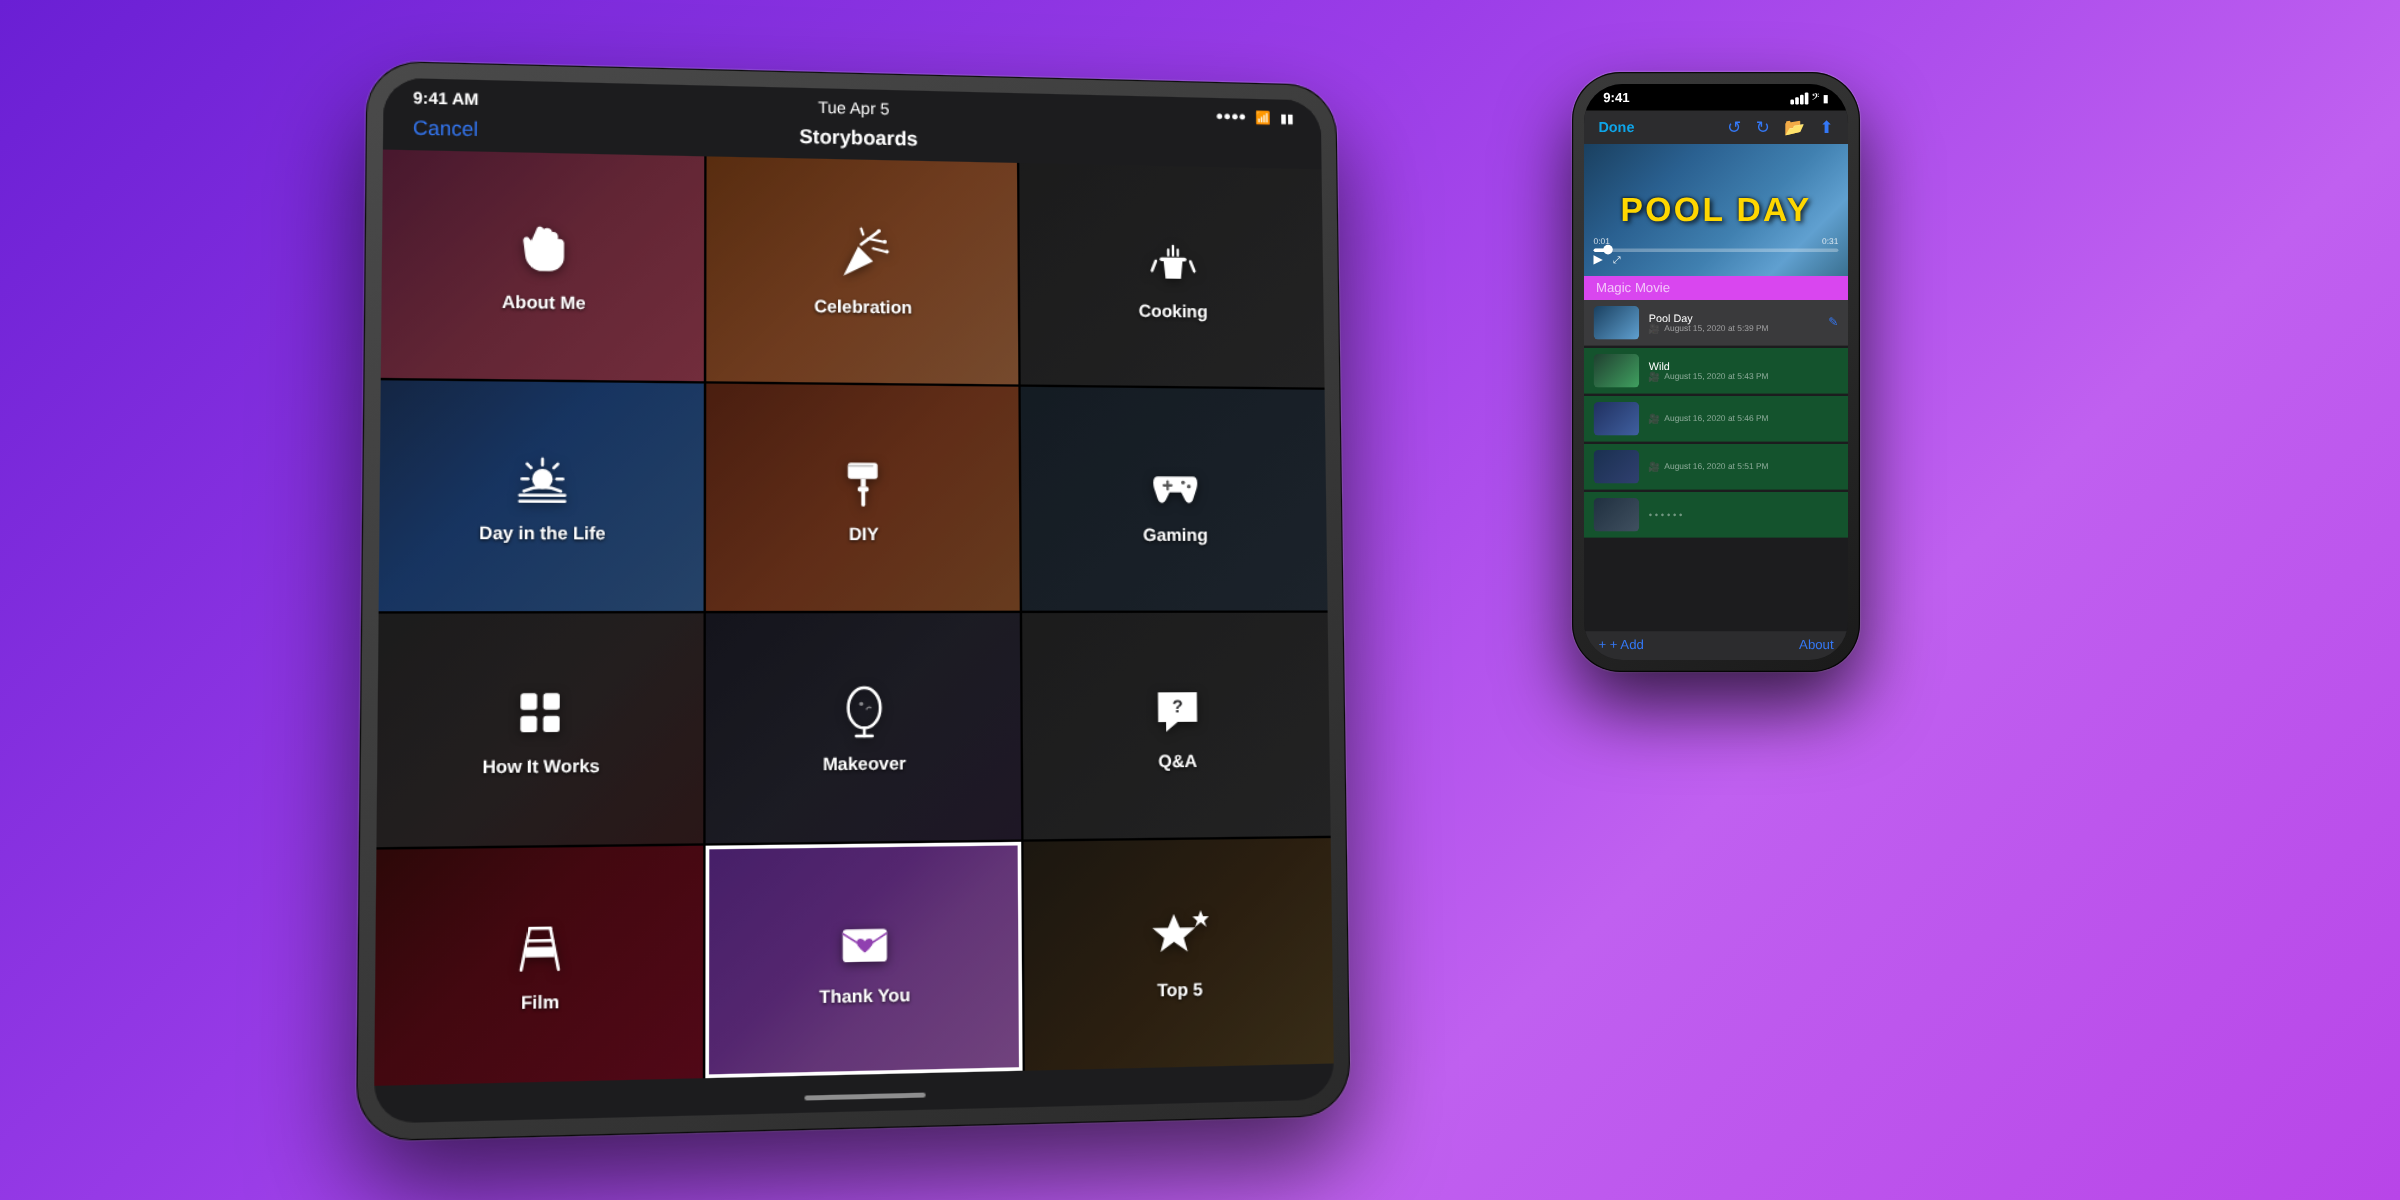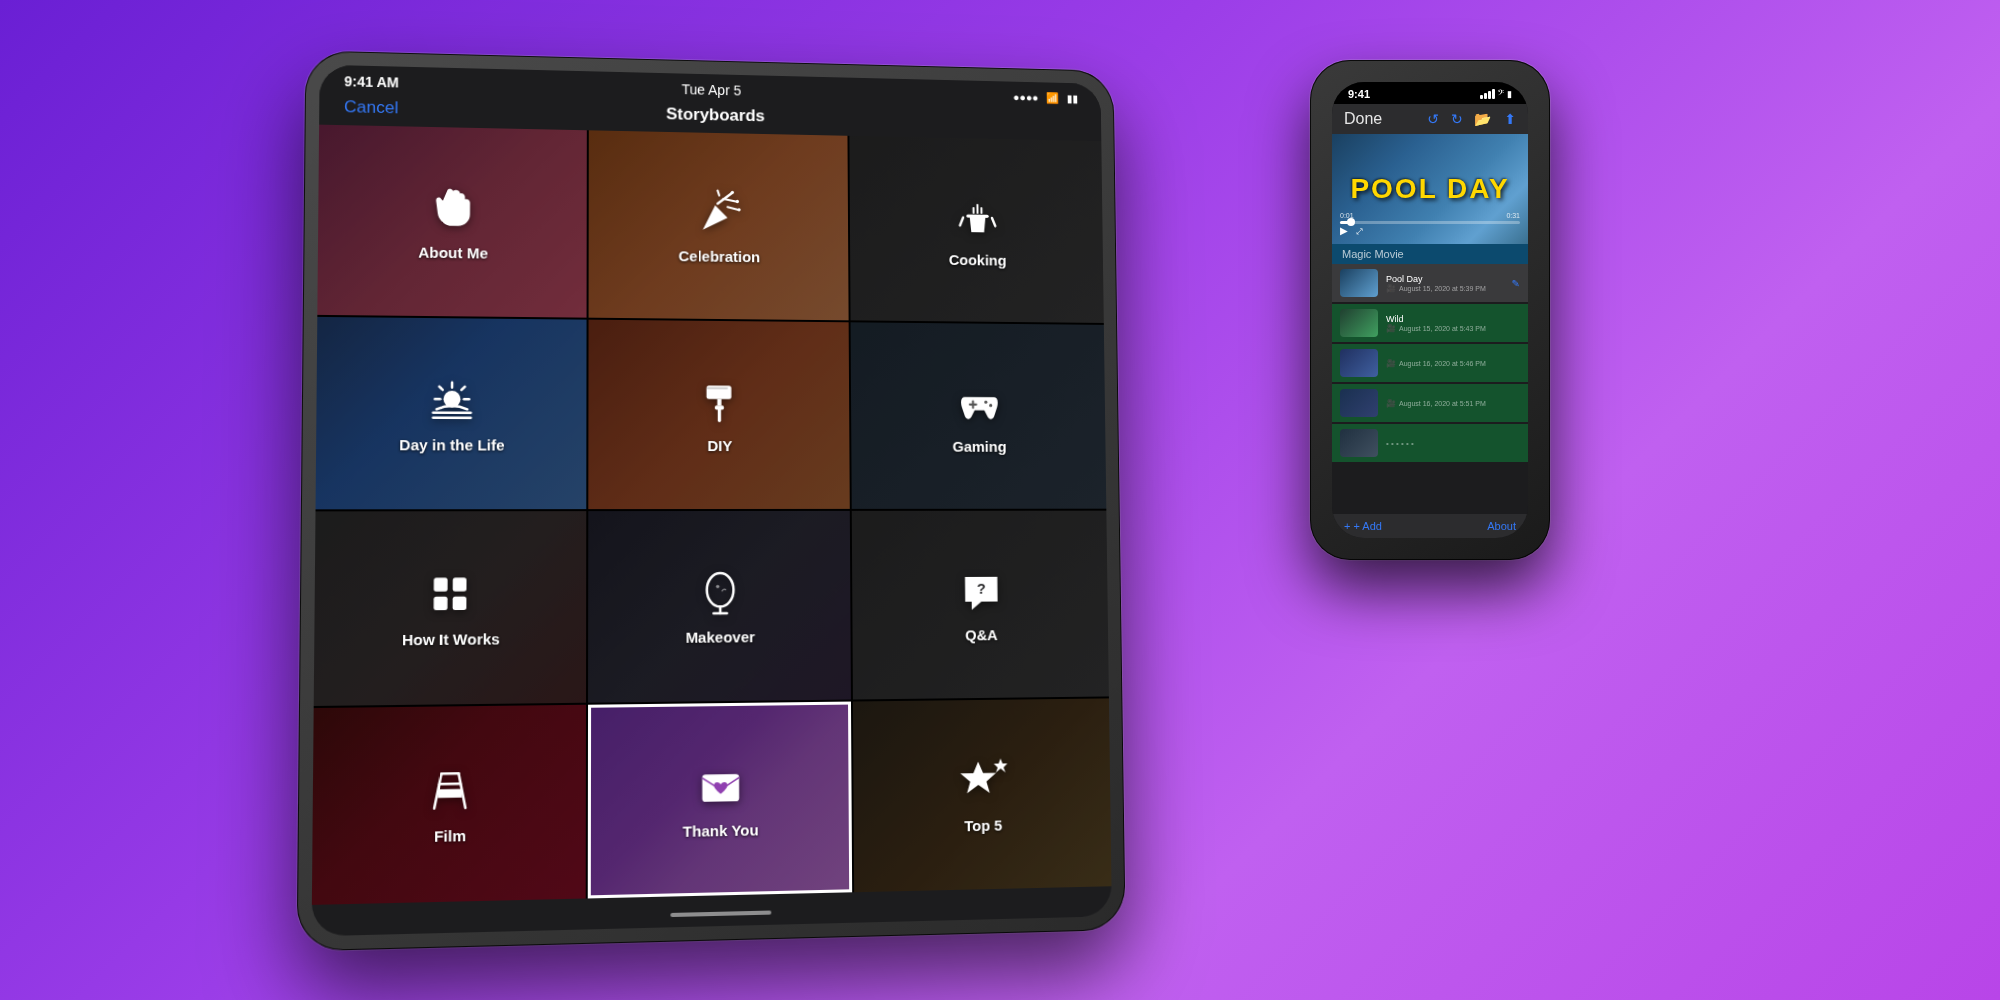--- a/index.html
+++ b/index.html
@@ -228,21 +228,21 @@
       width: 240px;
       height: 500px;
       z-index: 10;
     }
 
     .iphone-frame {
       width: 240px;
       height: 500px;
       background: linear-gradient(145deg, #3a3a3a, #1a1a1a);
       border-radius: 40px;
-      padding: 22px;
+      padding: 10px;
       box-shadow:
         0 30px 60px rgba(0,0,0,0.7),
         0 0 0 1px rgba(255,255,255,0.15),
         inset 0 0 0 1px rgba(0,0,0,0.8);
     }
 
     .iphone-screen {
       width: 100%;
       height: 100%;
       background: #1c1c1e;
@@ -278,23 +278,23 @@
     .iphone-toolbar {
       background: #2c2c2e;
       display: flex;
       justify-content: space-between;
       align-items: center;
       padding: 6px 12px;
       flex-shrink: 0;
     }
 
     .toolbar-btn {
-      color: #e5e5e5;
-      font-size: 16px;
-      font-weight: 400;
+      color: #0ea5e9;
+      font-size: 12px;
+      font-weight: 700;
     }
 
     .toolbar-icons {
       display: flex;
       gap: 12px;
       align-items: center;
     }
 
     .toolbar-icon {
       color: #3478f6;
@@ -324,21 +324,21 @@
       font-size: 28px;
       font-weight: 900;
       color: #FFD700;
       text-shadow: 2px 2px 4px rgba(0,0,0,0.8), -1px -1px 2px rgba(0,0,0,0.5);
       letter-spacing: 2px;
       white-space: nowrap;
     }
 
     
     .magic-movie-label {
-      background: #0c4a6e;
+      background: #d946ef;
       padding: 4px 10px;
       font-size: 11px;
       color: rgba(255,255,255,0.7);
       font-weight: 500;
       flex-shrink: 0;
     }
 
     
     .movie-list {
       flex: 1;

